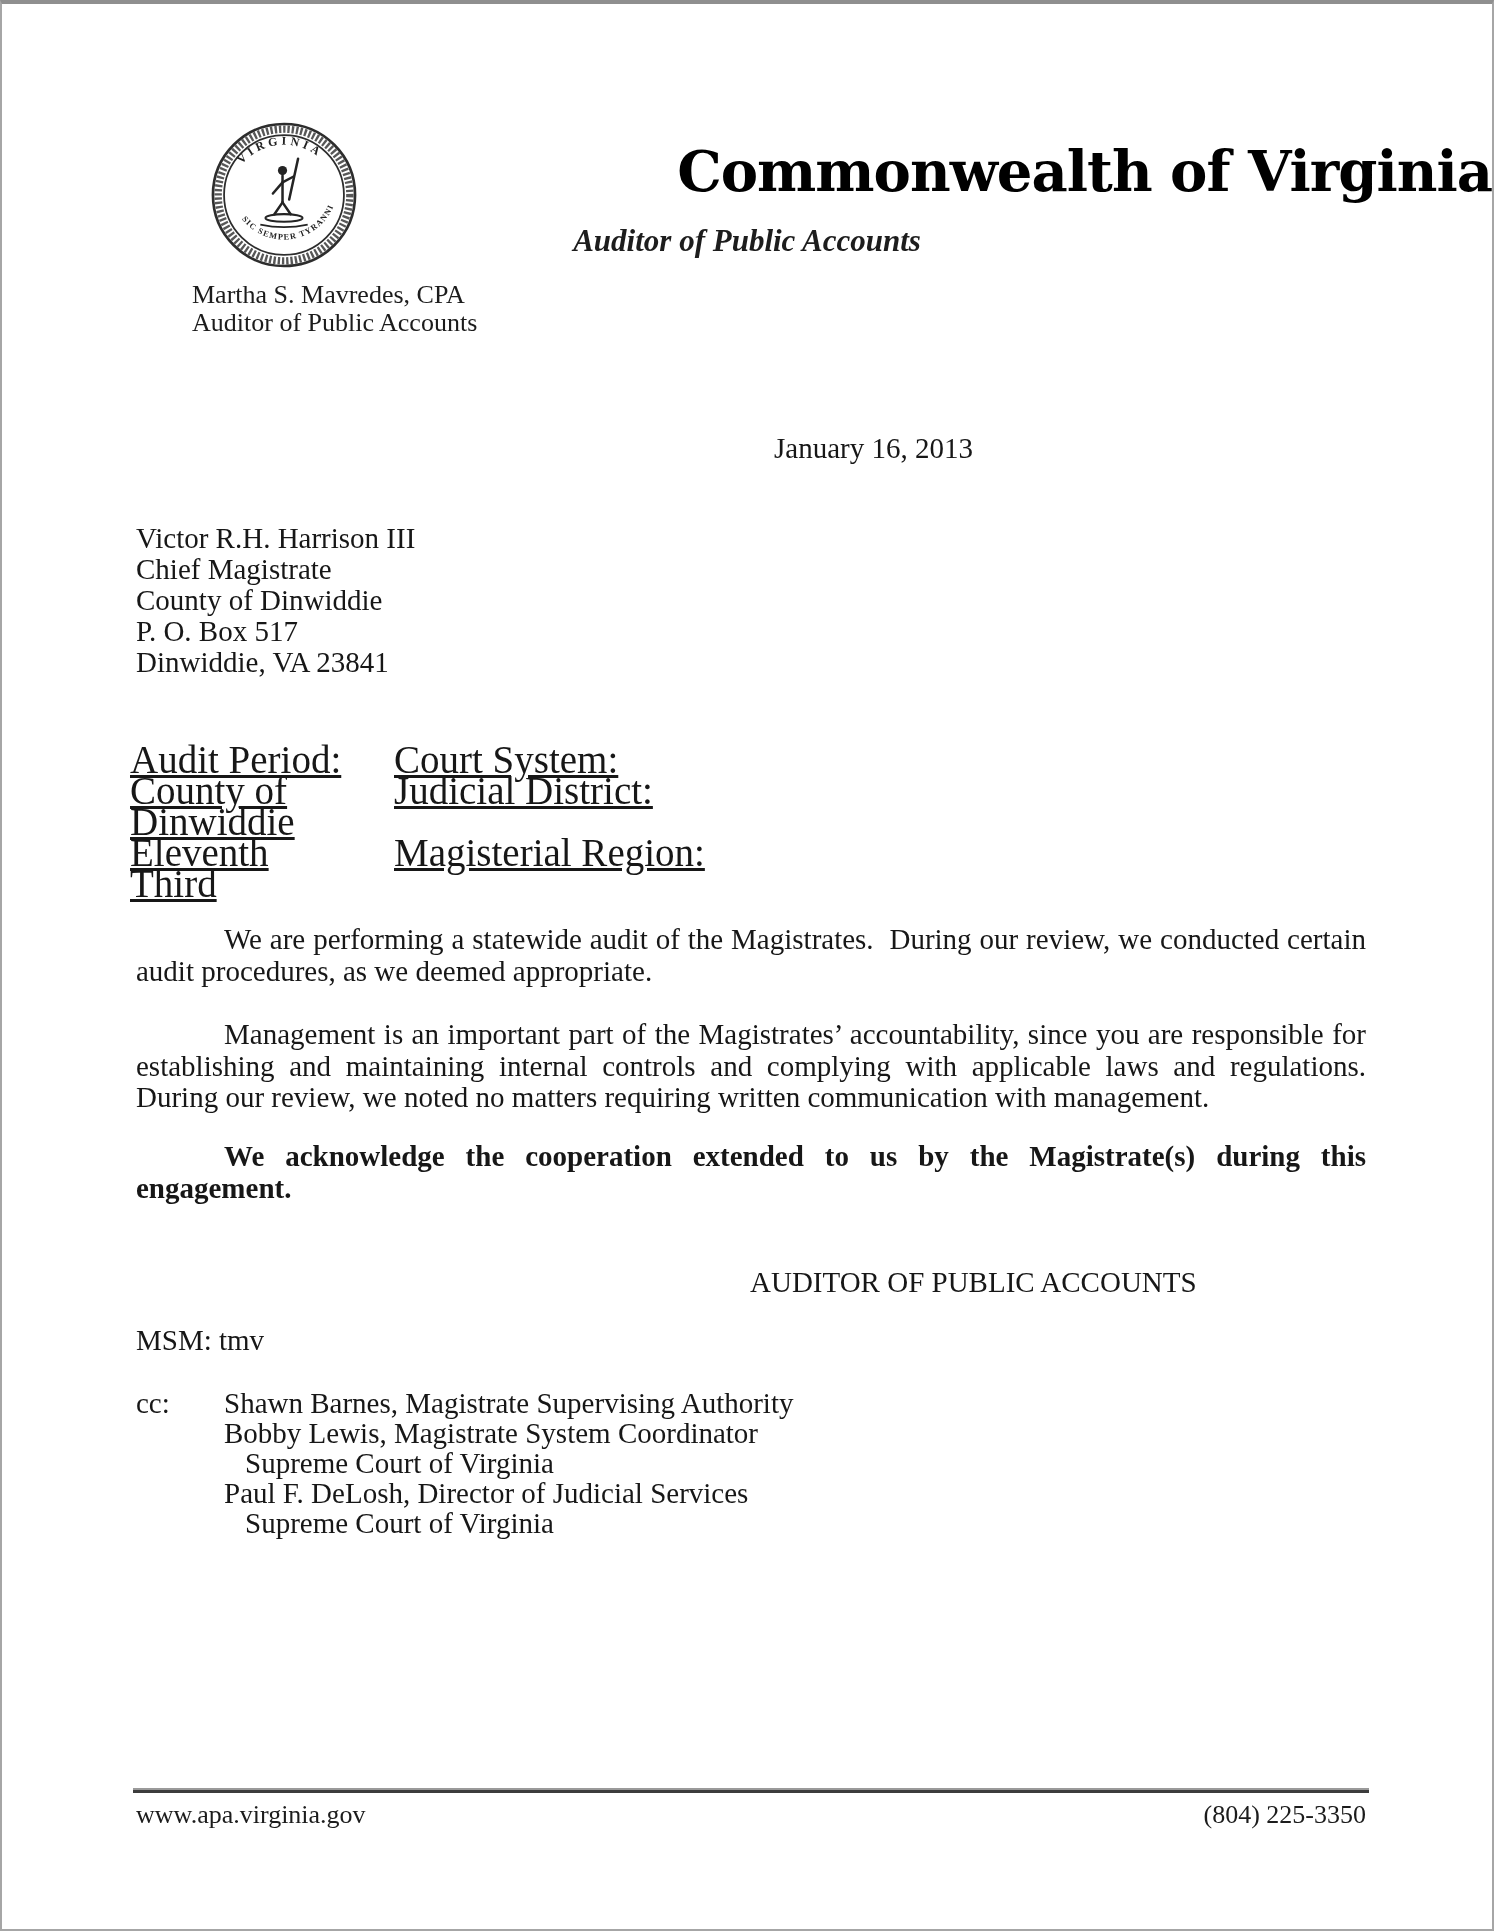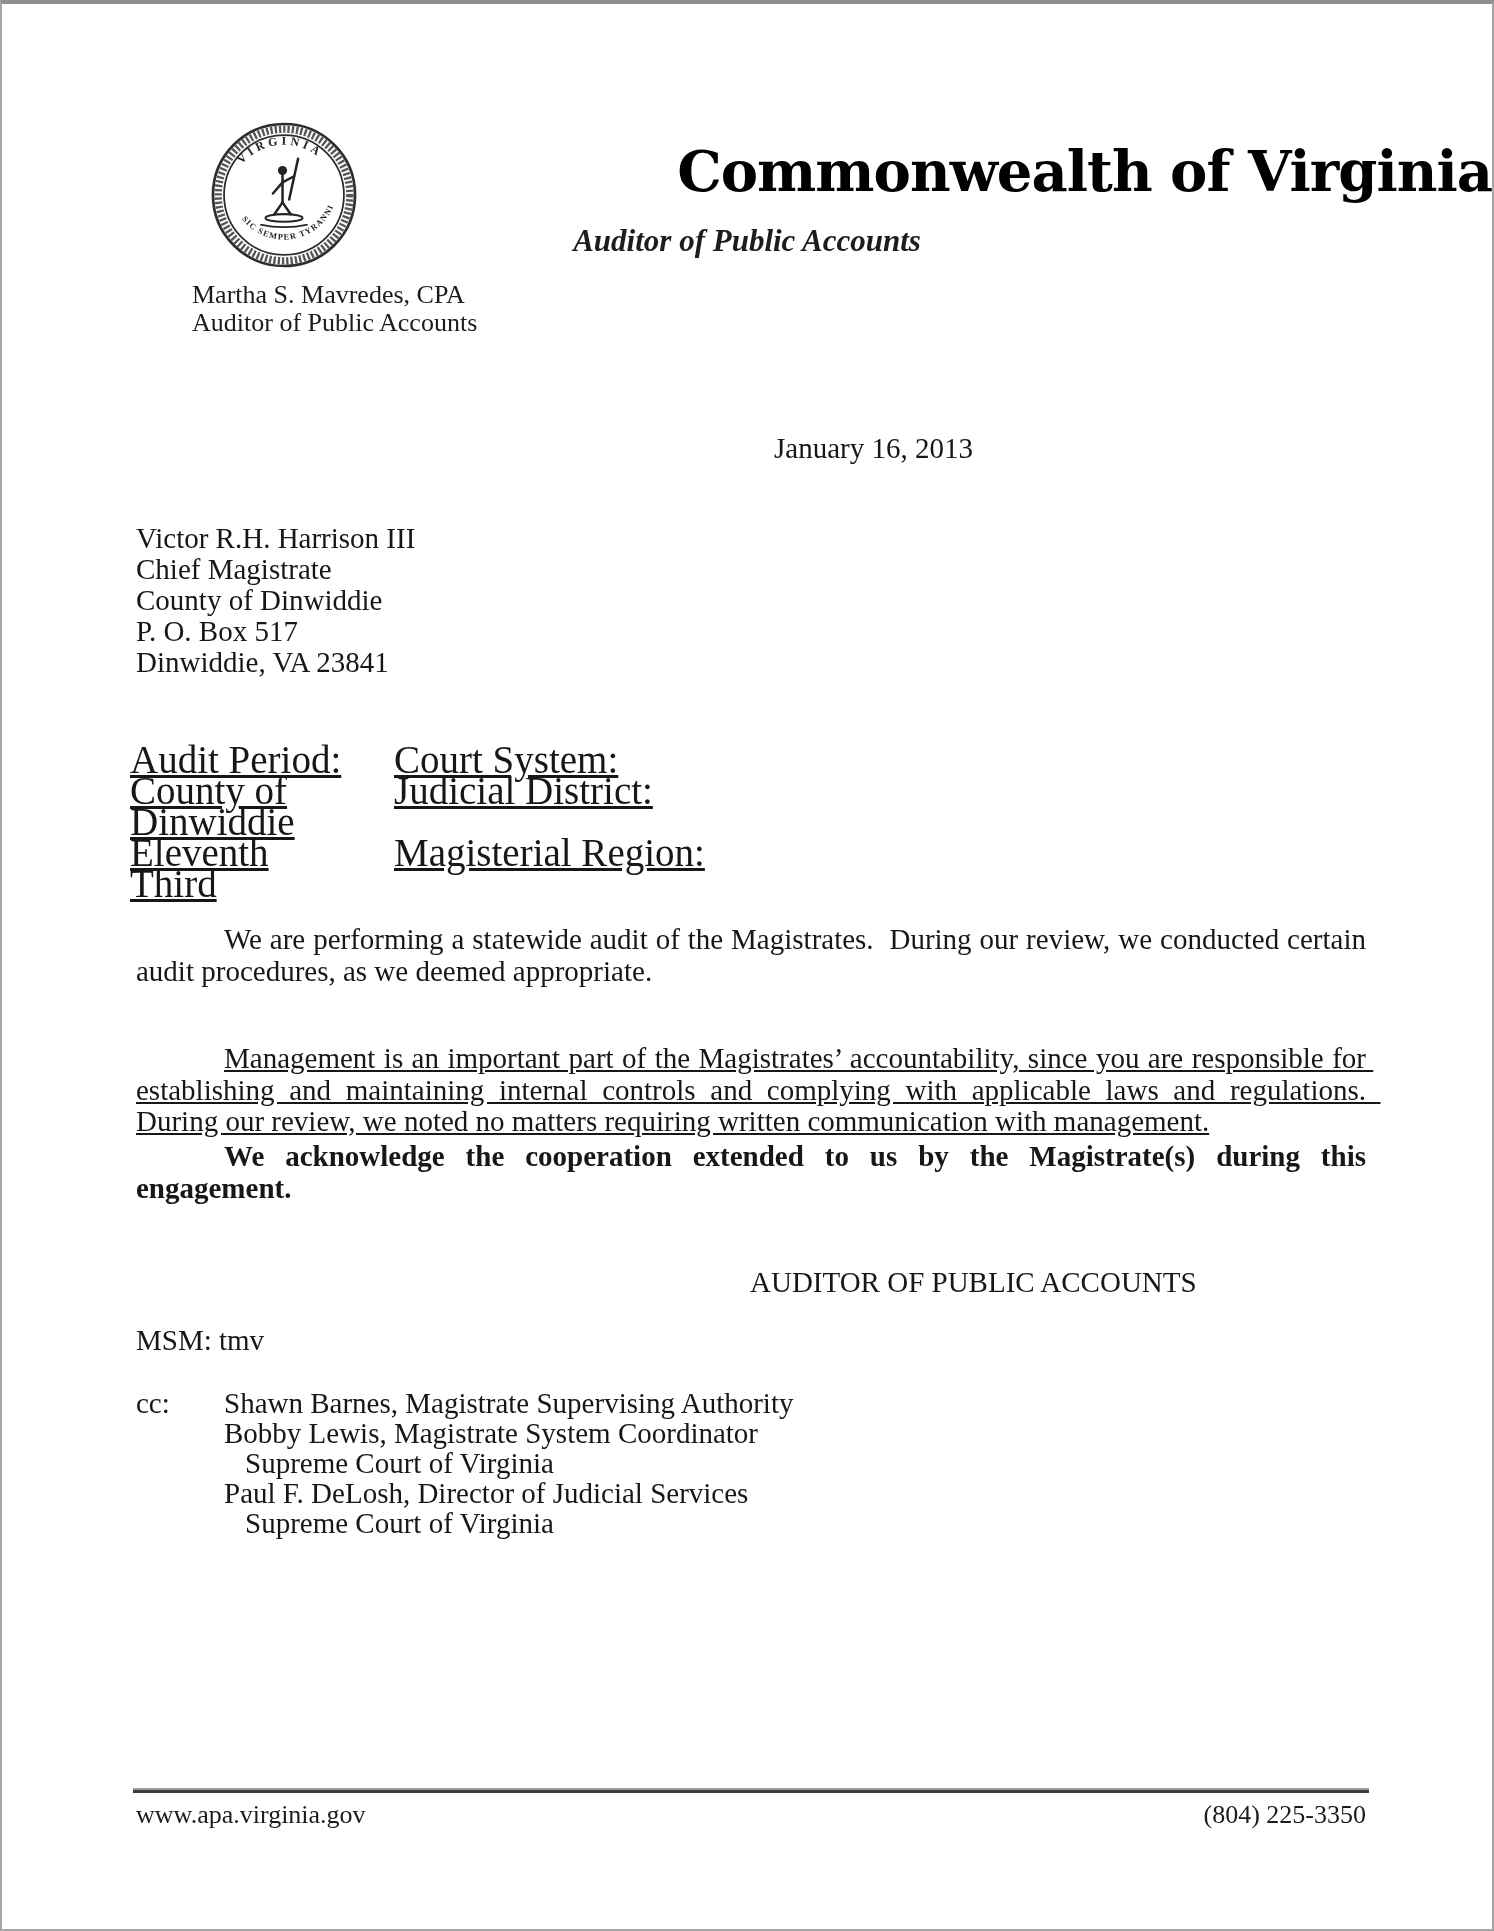--- a/index.html
+++ b/index.html
@@ -93,21 +93,21 @@
     position: absolute;
     left: 134px;
     width: 1230px;
     font-size: 29px;
     line-height: 31.5px;
     text-align: justify;
     text-indent: 88px;
     white-space: pre-wrap;
   }
   .para-1 { top: 920px; }
-  .para-2 { top: 1039px; text-decoration: underline; }
+  .para-2 { top: 1015px; }
   .para-3 { top: 1137px; font-weight: bold; }
 
   .signature-line {
     position: absolute;
     left: 748px;
     top: 1262px;
     font-size: 29px;
   }
   .reference-line {
     position: absolute;

